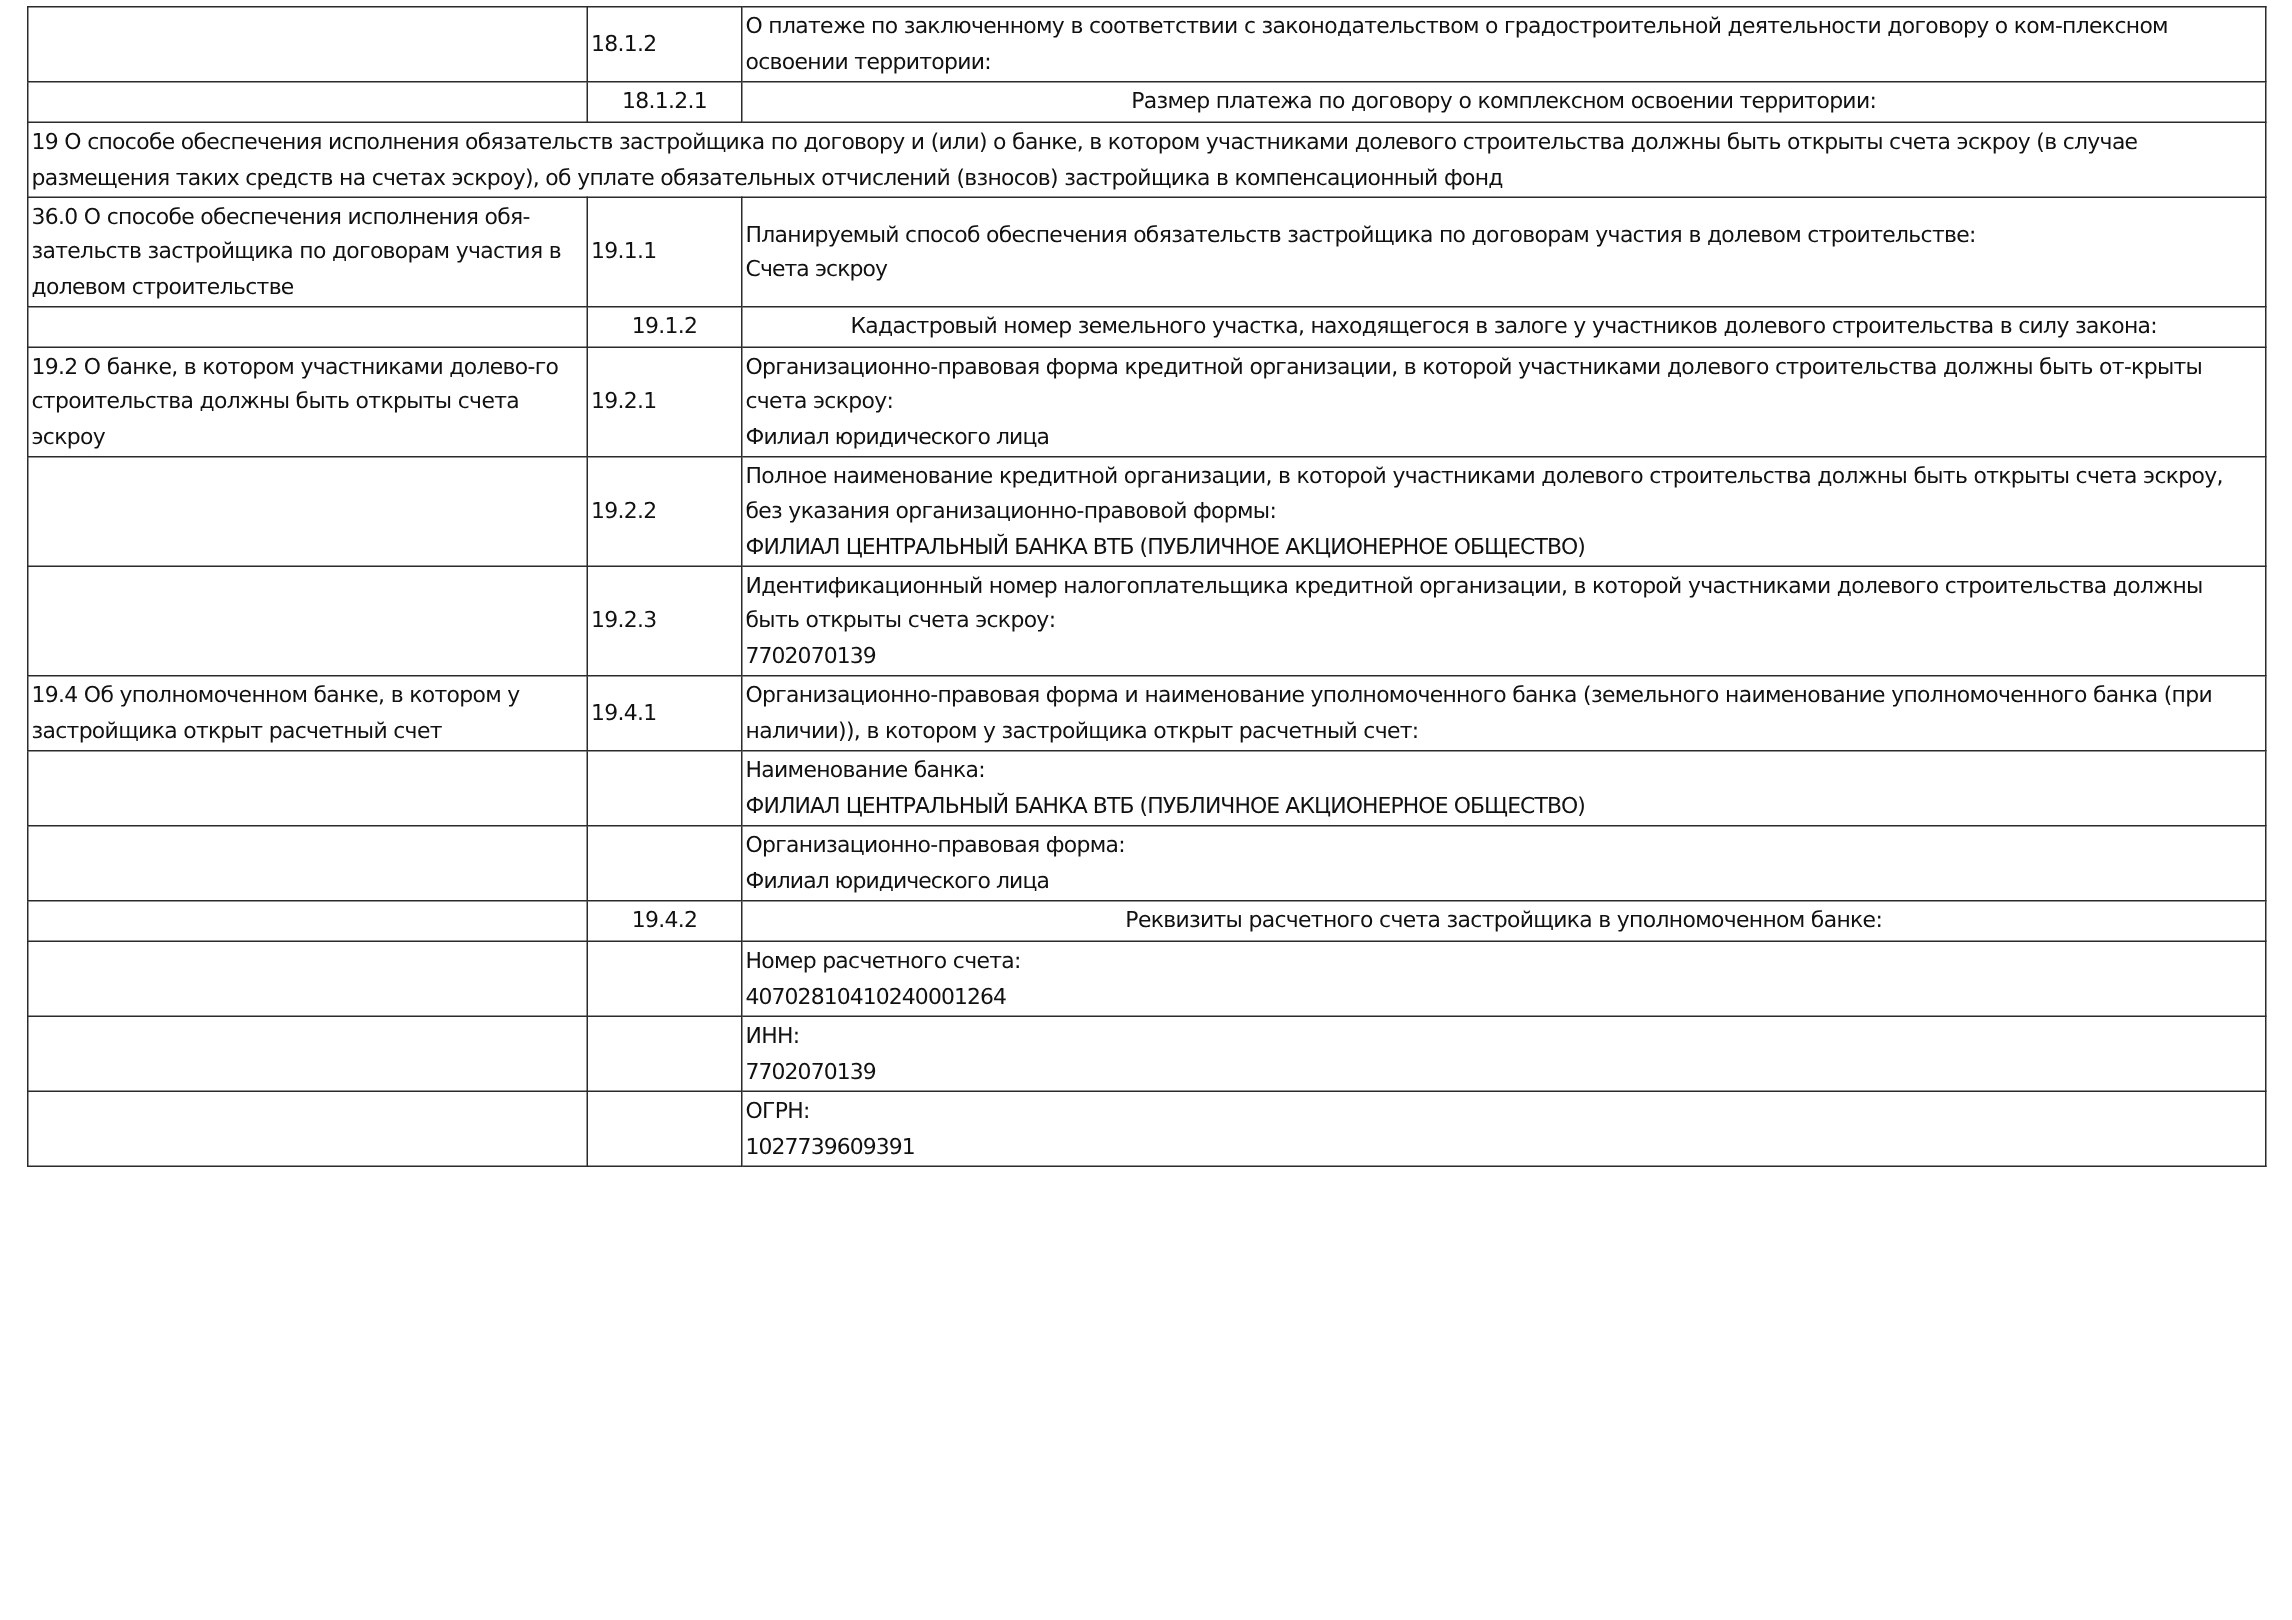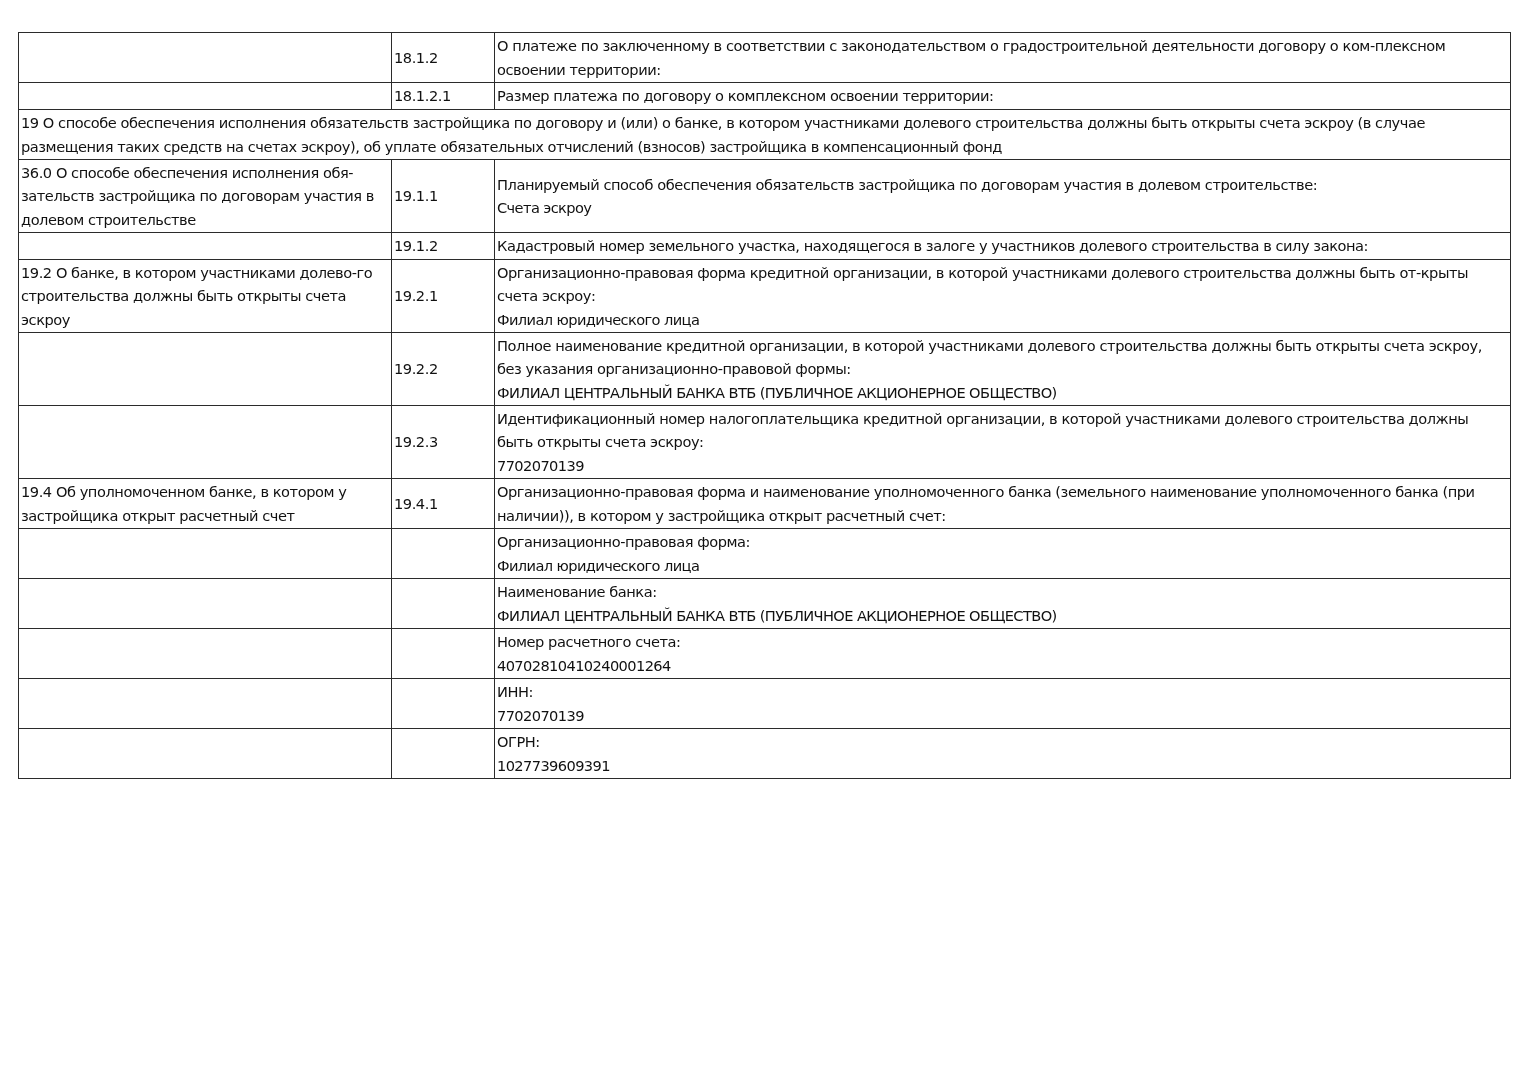--- a/index.html
+++ b/index.html
@@ -1,26 +1,26 @@
 <!DOCTYPE html>
 <html><head>
 <meta charset="utf-8">
 <style>
   html, body { margin: 0; padding: 0; background: #ffffff; }
   body { width: 1528px; height: 1080px; position: relative; overflow: hidden;
          font-family: "DejaVu Sans", sans-serif; color: #111; }
-  table.doc { position: absolute; left: 18px; top: 32px; width: 1492px;
+  table.doc { position: absolute; left: 18px; top: 4px; width: 1492px;
               border-collapse: collapse; table-layout: fixed;
               font-size: 14.6px; line-height: 23.5px; letter-spacing: -0.45px; }
   table.doc td { border: 1.2px solid #2b2b2b; padding: 0 2px; vertical-align: middle;
                  white-space: normal; word-break: normal; }
   col.c1 { width: 373px; } col.c2 { width: 103px; } col.c3 { width: 1016px; }
   .bold { font-weight: normal; letter-spacing: -0.6px; display: block; }
   .line { display: block; }
-  tr.h26 td { height: 26px; }
+  tr.h26 td { height: 26px; text-align: center; }
   tr.h49 td { height: 49px; }
   tr.h72 td { height: 72px; }
 </style>
 </head>
 <body>
 
 <table class="doc">
   <colgroup>
       <col class="c1">
       <col class="c2">
@@ -87,34 +87,39 @@
     <tr class="h49">
       <td>19.4 Об уполномоченном банке, в котором у застройщика открыт расчетный счет</td>
       <td>19.4.1</td>
       <td>Организационно-правовая форма и наименование уполномоченного банка (земельного наименование уполномоченного банка (при наличии)), в котором у застройщика открыт расчетный счет:</td>
     </tr>
 
     <tr class="h49">
       <td></td>
       <td></td>
       <td>
-        <span class="line">Организационно-правовая форма:</span>
-        <span class="bold">Филиал юридического лица</span>
+        <span class="line">Наименование банка:</span>
+        <span class="bold">ФИЛИАЛ ЦЕНТРАЛЬНЫЙ БАНКА ВТБ (ПУБЛИЧНОЕ АКЦИОНЕРНОЕ ОБЩЕСТВО)</span>
       </td>
     </tr>
 
     <tr class="h49">
       <td></td>
       <td></td>
       <td>
-        <span class="line">Наименование банка:</span>
-        <span class="bold">ФИЛИАЛ ЦЕНТРАЛЬНЫЙ БАНКА ВТБ (ПУБЛИЧНОЕ АКЦИОНЕРНОЕ ОБЩЕСТВО)</span>
+        <span class="line">Организационно-правовая форма:</span>
+        <span class="bold">Филиал юридического лица</span>
       </td>
     </tr>
 
+    <tr class="h26">
+      <td></td>
+      <td>19.4.2</td>
+      <td>Реквизиты расчетного счета застройщика в уполномоченном банке:</td>
+    </tr>
 
     <tr class="h49">
       <td></td>
       <td></td>
       <td>
         <span class="line">Номер расчетного счета:</span>
         <span class="bold">40702810410240001264</span>
       </td>
     </tr>
 

